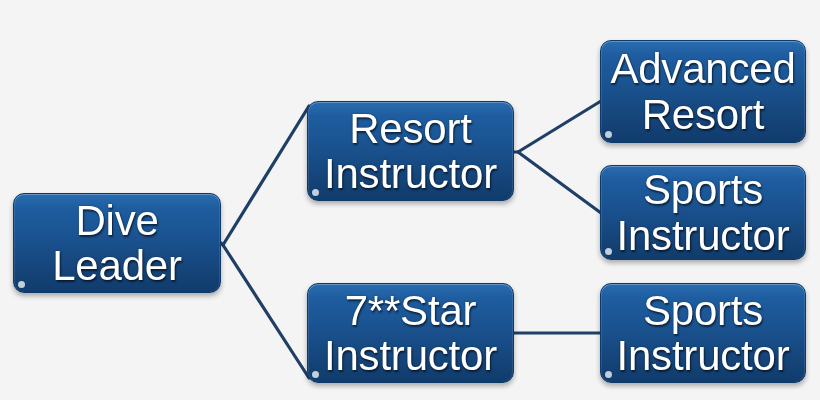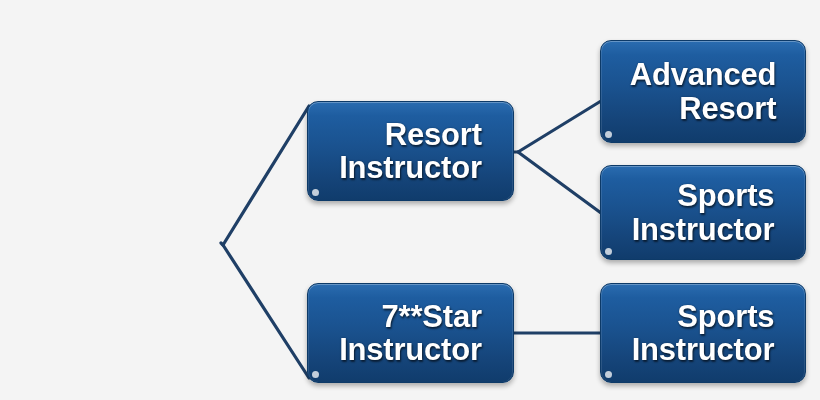--- a/index.html
+++ b/index.html
@@ -55,45 +55,48 @@
     left: 4px;
     bottom: 4px;
     width: 7px;
     height: 7px;
     border-radius: 50%;
     background: rgba(255,255,255,0.75);
     filter: blur(0.4px);
   }
   .node-label {
     color: #ffffff;
-    font-weight: bold;
-    font-size: 31px;
+    font-weight: normal;
+    font-size: 42px;
     line-height: 1.08;
     letter-spacing: -0.2px;
     text-shadow:
       1px 2px 2px rgba(0,0,0,0.55),
       0 0 2px rgba(0,0,0,0.35);
     white-space: pre-line;
     padding: 0 6px;
-    text-align: right;
   }
 </style>
 </head>
 <body style="background: rgb(244, 244, 244);">
 
 <div id="diagram">
 
   <svg id="connector-layer" viewBox="0 0 820 400">
     <polyline fill="none" stroke="#1f3f66" stroke-width="3.2" stroke-linecap="round" stroke-linejoin="round" points="221,243 223,245 309,106"></polyline>
     <polyline fill="none" stroke="#1f3f66" stroke-width="3.2" stroke-linecap="round" stroke-linejoin="round" points="223,245 309,378"></polyline>
     <polyline fill="none" stroke="#1f3f66" stroke-width="3.2" stroke-linecap="round" stroke-linejoin="round" points="514,152 518,152 601,101"></polyline>
     <polyline fill="none" stroke="#1f3f66" stroke-width="3.2" stroke-linecap="round" stroke-linejoin="round" points="518,152 601,213"></polyline>
     <polyline fill="none" stroke="#1f3f66" stroke-width="3.2" stroke-linecap="round" stroke-linejoin="round" points="514,333 601,333"></polyline>
   </svg>
 
+  <div class="node" id="node-dive-leader" style="left: 13px; top: 193px; width: 208px; height: 100px;">
+    <span class="node-label">Dive
+Leader</span>
+  </div>
 
   <div class="node" id="node-resort-instructor" style="left: 307px; top: 101px; width: 207px; height: 100px;">
     <span class="node-label">Resort
 Instructor</span>
   </div>
 
   <div class="node" id="node-two-star-instructor" style="left: 307px; top: 283px; width: 207px; height: 100px;">
     <span class="node-label">7**Star
 Instructor</span>
   </div>

